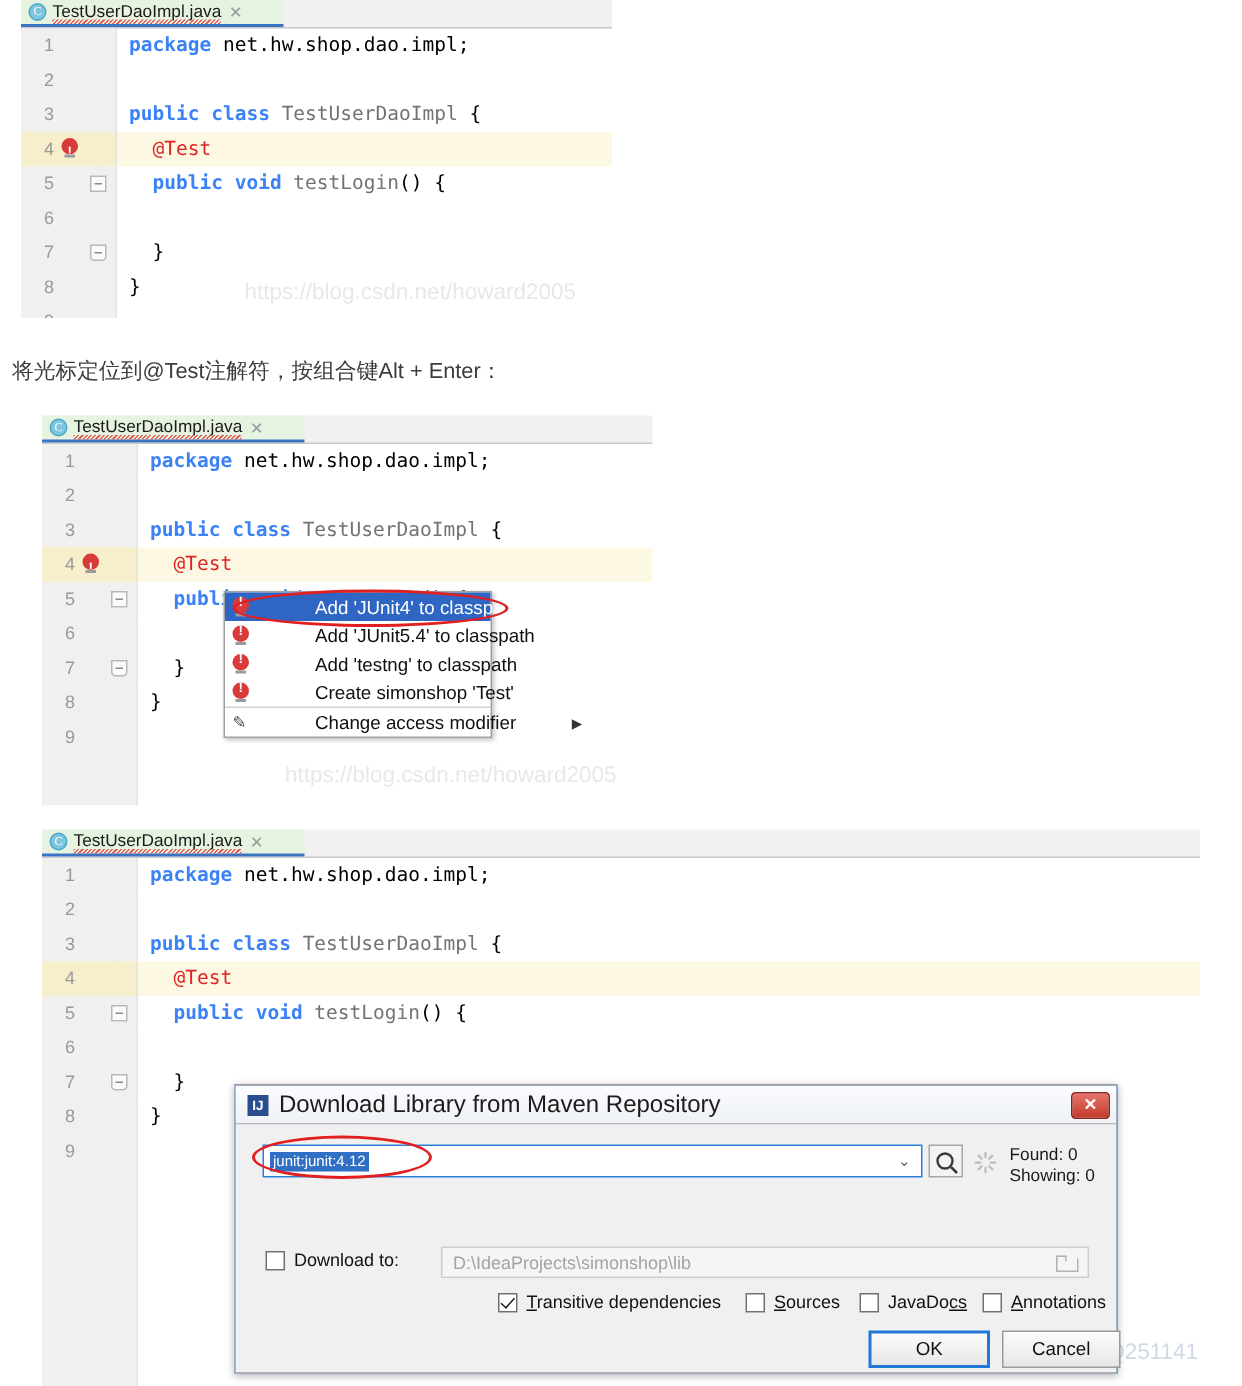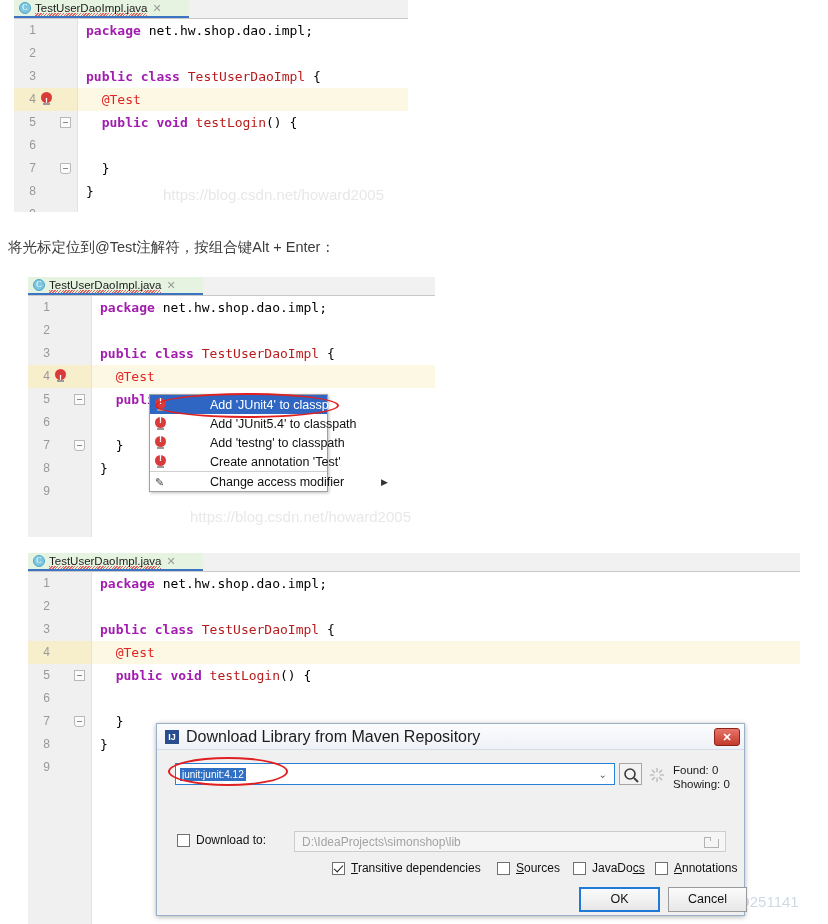--- a/index.html
+++ b/index.html
@@ -122,22 +122,22 @@
     font-size: 12px;
     background: #f0f0f0;
     border-right: 1px solid #e2e2e2;
   }
   .codetext {
     position: absolute;
     left: 72px; top: 0;
     height: 23px;
   }
   
-  .kw  { color: #a21caf; font-weight: bold; margin-top: 40px; }
-  .id  { color: #b91c1c; }
+  .kw  { color: #3b82f6; font-weight: bold; margin-top: 40px; }
+  .id  { color: #737373; }
   .pl  { color: #000000; }
   .ann { color: #e02424; }
   .punc{ color: #000000; }
 
   
   .bulb {
     position: absolute;
     left: 26px; top: 4px;
     width: 13px; height: 15px;
   }
@@ -590,21 +590,21 @@
         <span class="h"></span>
         <span class="b"></span>
       </span>
     <span>Add 'testng' to classpath</span>
   </div>
   <div class="popup-item">
     <span class="pi-bulb">
         <span class="h"></span>
         <span class="b"></span>
       </span>
-    <span>Create annotation 'Test'</span>
+    <span>Create simonshop 'Test'</span>
   </div>
   <div class="popup-item sep">
     <span class="pi-pencil">✎</span>
     <span>Change access modifier</span>
     <span class="pi-arrow">▶</span>
   </div>
 </div>
 <div class="ellipse" style="left:155px; top:393px; width:180px; height:21px;"></div>
 
 <div class="wm" style="left:190px; top:508px;">https://blog.csdn.net/howard2005</div>

